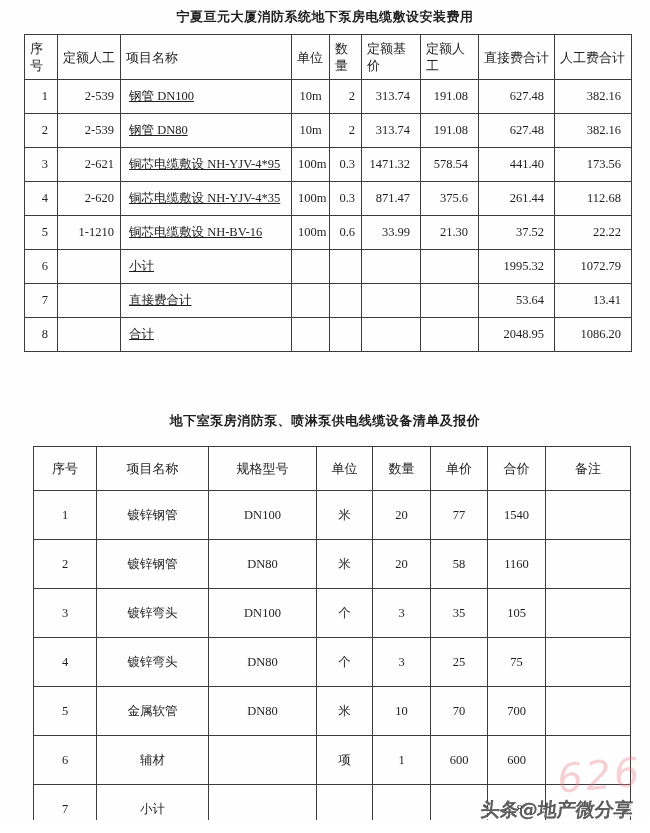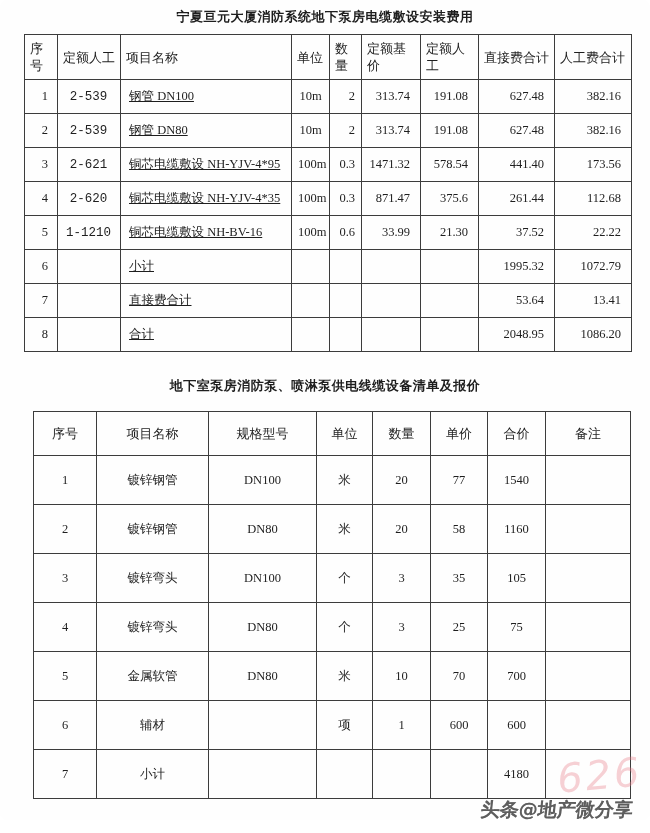--- a/index.html
+++ b/index.html
@@ -16,21 +16,21 @@
     border-radius: 7px;
   }
   .doc-title {
     text-align: center;
     font-size: 13px;
     font-weight: bold;
     line-height: 16px;
     letter-spacing: 0.5px;
   }
   .title-1 { padding-top: 9px; }
-  .title-2 { margin-top: 26px; }
+  .title-2 { margin-top: 61px; }
 
   table { border-collapse: collapse; table-layout: fixed; }
   th, td {
     border: 1px solid #3c3c3c;
     overflow: hidden;
     vertical-align: middle;
     font-weight: normal;
   }
 
   
@@ -39,21 +39,21 @@
   .t1 tbody tr { height: 34px; }
   .t1 th {
     text-align: left;
     padding: 2px 5px;
     font-size: 13px;
     line-height: 17px;
     word-break: break-all;
   }
   .t1 td { font-size: 12.5px; padding: 2px 6px; }
   .t1 td:nth-child(1) { text-align: right; padding-right: 9px; }
-  .t1 td:nth-child(2) { text-align: center;  padding-left: 5px; font-family: Liberation Mono, monospace; }
+  .t1 td:nth-child(2) { text-align: right;  padding-left: 5px; }
   .t1 td:nth-child(3) { text-align: left;  padding-left: 8px; text-decoration: underline; }
   .t1 td:nth-child(4) { text-align: center; }
   .t1 td:nth-child(5) { text-align: right; padding-right: 6px; }
   .t1 td:nth-child(6),
   .t1 td:nth-child(7),
   .t1 td:nth-child(8),
   .t1 td:nth-child(9) { text-align: right; padding-right: 10px; }
 
   
   .t2 { width: 597px; margin: 17px 0 0 33px; }

